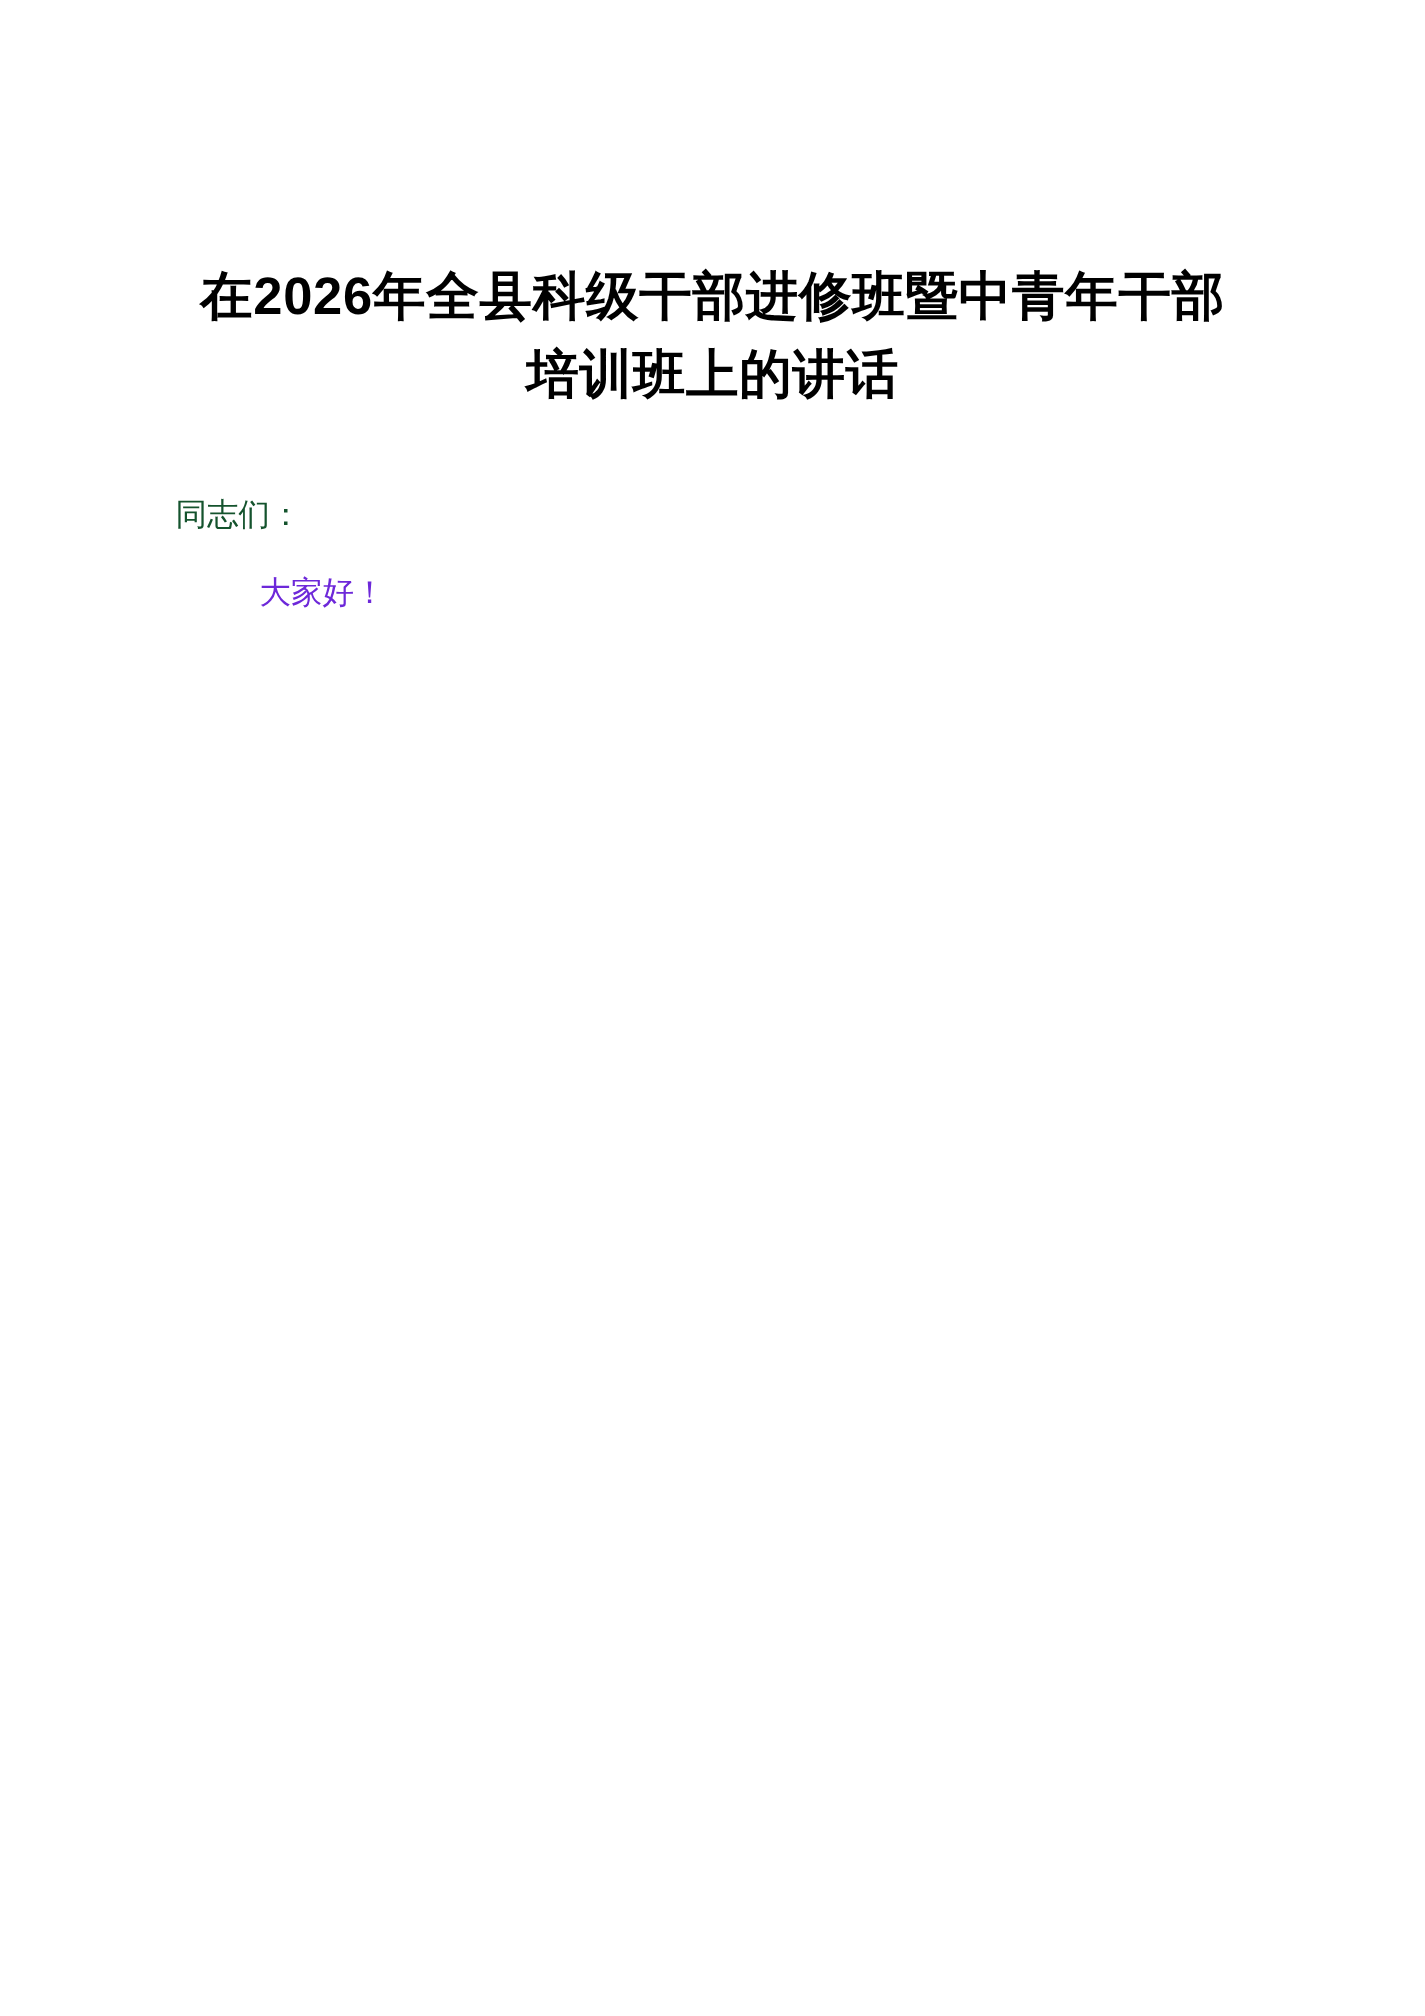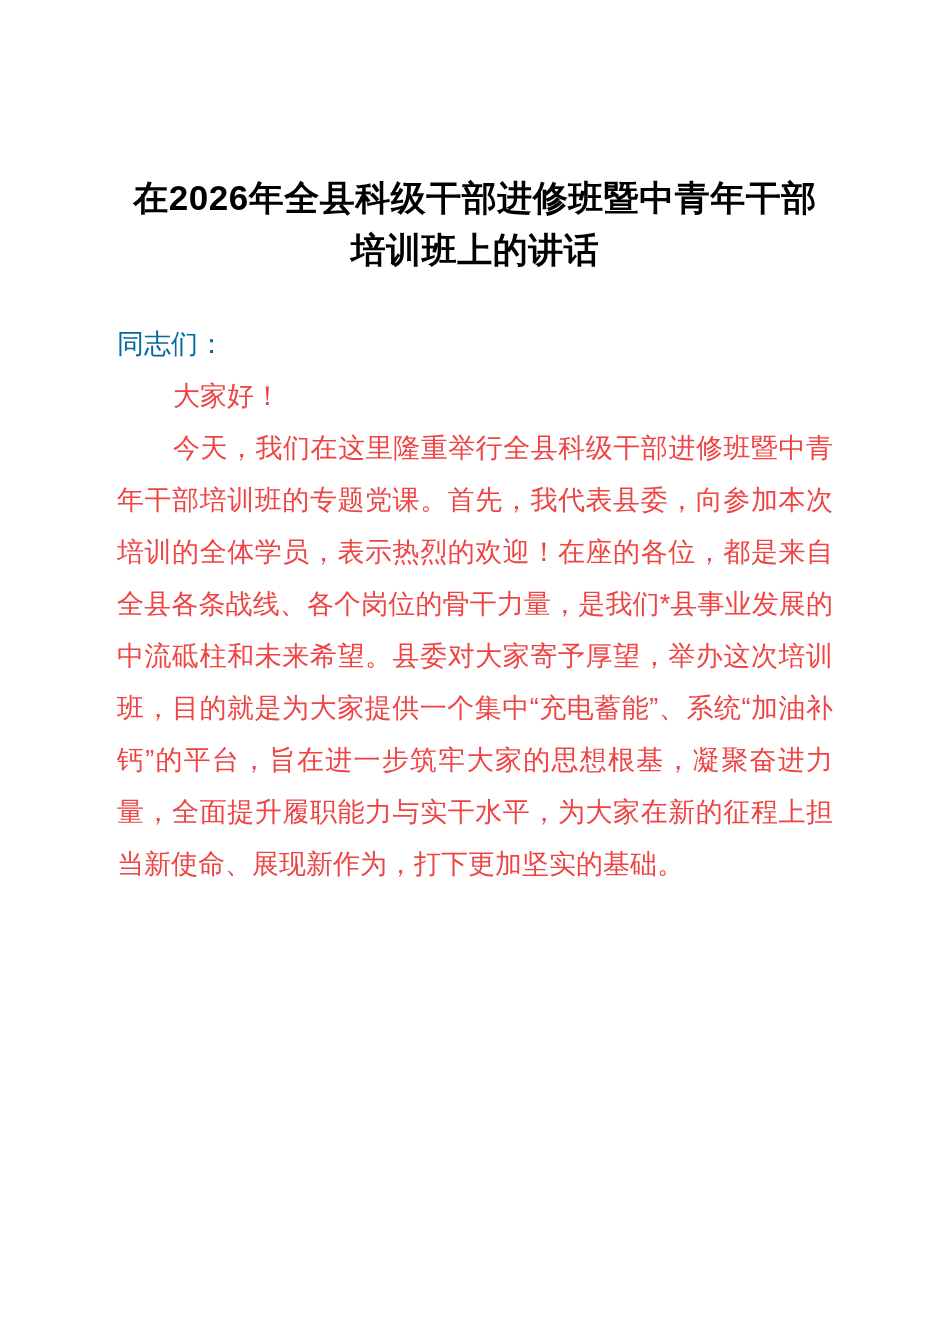--- a/index.html
+++ b/index.html
@@ -33,46 +33,45 @@
     font-weight: bold;
     line-height: 52px;
     text-align: center;
     letter-spacing: 0.5px;
     color: #000000;
   }
 
   .salutation {
     margin: 0;
     padding-top: 42px;
-    font-size: 27px;
+    font-size: 21px;
     line-height: 52px;
     text-align: justify;
     text-justify: inter-ideograph;
-    color: #0369a1;
+    color: #14532d;
   }
 
   .body-para {
     margin: 0;
-    font-size: 27px;
+    font-size: 21px;
     line-height: 52px;
     text-indent: 56px;
     text-align: justify;
     text-justify: inter-ideograph;
-    color: #ef4444;
+    color: #6d28d9;
   }
 </style>
 </head>
 <body>
 
 <div class="page">
   <div class="content">
 
     <h1 class="doc-title">在2026年全县科级干部进修班暨中青年干部培训班上的讲话</h1>
 
     <p class="salutation">同志们：</p>
 
     <p class="body-para">大家好！</p>
 
-    <p class="body-para">今天，我们在这里隆重举行全县科级干部进修班暨中青年干部培训班的专题党课。首先，我代表县委，向参加本次培训的全体学员，表示热烈的欢迎！在座的各位，都是来自全县各条战线、各个岗位的骨干力量，是我们*县事业发展的中流砥柱和未来希望。县委对大家寄予厚望，举办这次培训班，目的就是为大家提供一个集中“充电蓄能”、系统“加油补钙”的平台，旨在进一步筑牢大家的思想根基，凝聚奋进力量，全面提升履职能力与实干水平，为大家在新的征程上担当新使命、展现新作为，打下更加坚实的基础。</p>
 
 
   </div>
 </div>
 
 </body></html>

